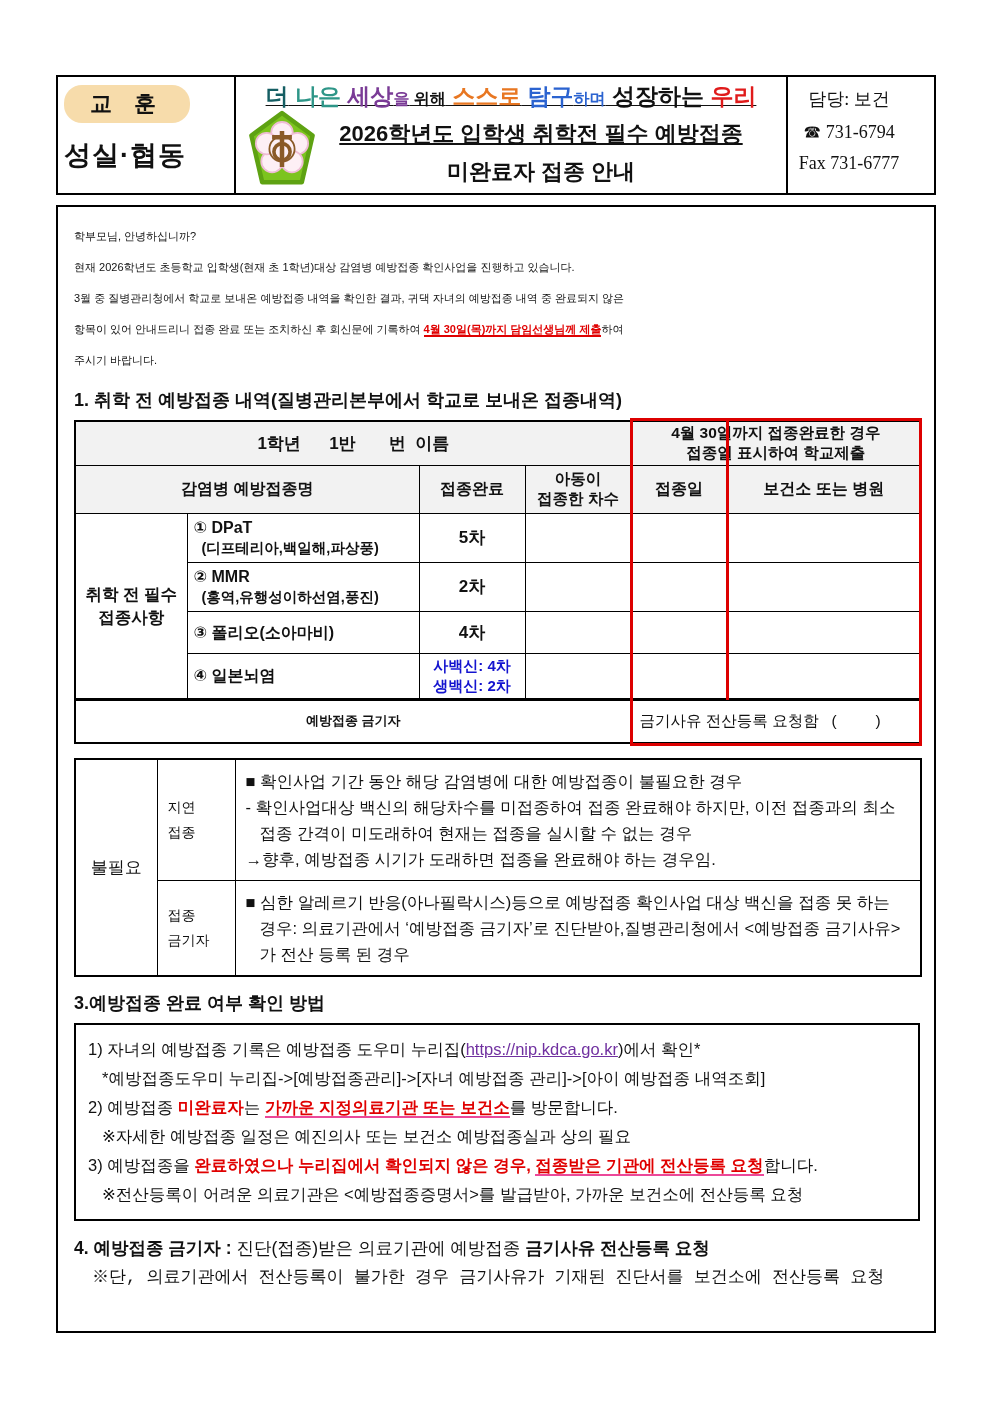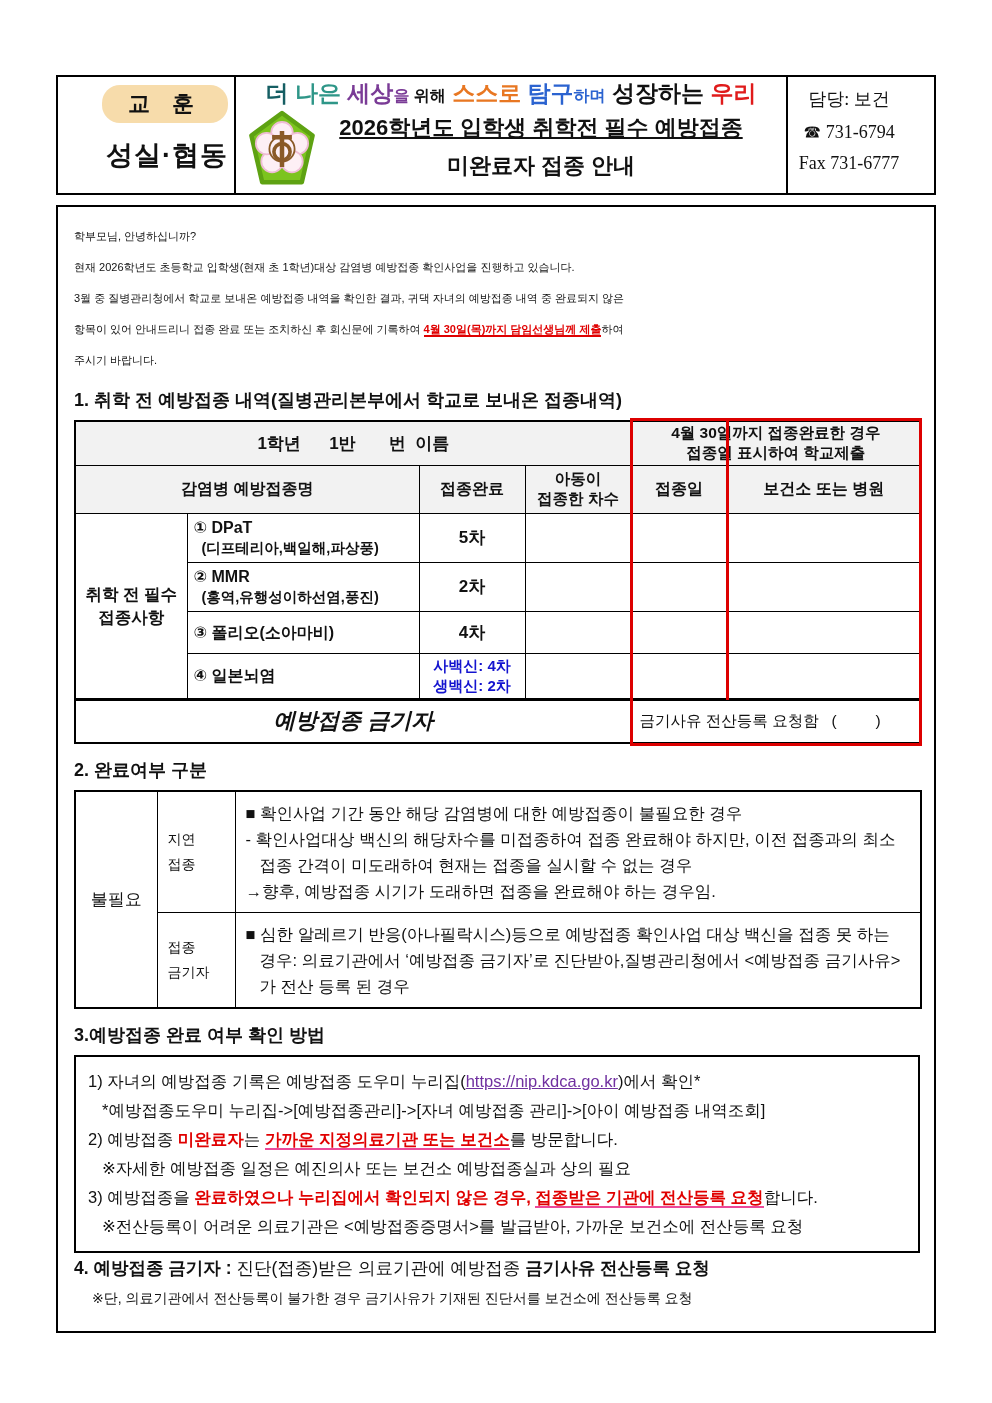--- a/index.html
+++ b/index.html
@@ -7,28 +7,28 @@
   body { font-family:"Liberation Sans","DejaVu Sans",sans-serif; color:#111; }
   #page {
     position:relative; width:992px; height:1403px; background:#fff;
     margin:0 auto; overflow:hidden; padding:75px 56px 0 56px;
   }
 
   
   .hdr { display:flex; border:2px solid #000; width:880px; }
   .hdr-cell { border-right:2px solid #000; }
   .hdr-cell:last-child { border-right:none; }
-  .hdr-left { width:178px; padding:8px 6px; text-align:right; }
+  .hdr-left { width:178px; padding:8px 6px; text-align:left; }
   .motto-pill {
     display:inline-block; background:#f7dcab; border-radius:18px;
     padding:4px 26px; font-size:22px; font-weight:bold; letter-spacing:8px;
   }
   .motto { margin-top:14px; font-size:27px; font-weight:bold; letter-spacing:1px; }
   .hdr-mid { position:relative; width:552px; padding:4px 6px 6px 6px; text-align:center; }
-  .slogan { white-space:nowrap; font-weight:bold; line-height:24px; }
+  .slogan { white-space:nowrap; font-weight:bold; line-height:30px;text-decoration:underline; }
   .sg { font-weight:bold; }
   .big { font-size:23px; } .sm { font-size:16px; }
   .c-dkteal{color:#155e63} .c-teal{color:#2e9688} .c-purple{color:#7a3b96}
   .c-orange{color:#e87722} .c-blue{color:#2b63d0} .c-red{color:#e01b1b} .c-blk{color:#111}
   .hdr-title1 { margin-top:5px; font-size:22px; font-weight:bold; padding-left:60px;text-decoration:underline; }
   .hdr-title2 { margin-top:8px; font-size:22px; font-weight:bold; padding-left:60px; }
   .logo-wrap { position:absolute; left:10px; top:32px; }
   .hdr-right { width:122px; padding:10px 4px; text-align:center;
     font-family:"Liberation Serif","DejaVu Serif",serif; font-size:18px; }
   .hdr-right div { margin-bottom:9px; white-space:nowrap; }
@@ -47,45 +47,45 @@
   table.t1 td { border:1px solid #000; text-align:center; vertical-align:middle; font-size:16px; overflow:hidden; }
   .t1 .hrow td { background:#f2f2f2; font-weight:bold; }
   .t1 .studentrow { white-space:pre-wrap; font-size:17px; }
   .t1 .note { font-size:15.5px; line-height:20px; }
   .t1 .cat { font-weight:bold; font-size:16.5px; line-height:23px; }
   .t1 .vname { text-align:left; padding:3px 6px; font-weight:bold; line-height:21px; }
   .t1 .vsub { font-size:14.5px; padding-left:8px; font-weight:bold; }
   .t1 .dose { font-weight:bold; font-size:17px; }
   .t1 .bluedose { color:#1414cf; font-weight:bold; font-size:15px; line-height:20px; }
   .t1 .exemptrow td { border-top:3px solid #000; }
-  .t1 .exempt-label { font-weight:bold; font-size:22px;font-style:italic; }
+  .t1 .exempt-label { font-weight:bold; font-size:13px; }
   .t1 .exempt-val { text-align:left; padding-left:8px; white-space:pre-wrap; font-size:15.5px; }
   .redframe { position:absolute; left:556px; top:-2px; width:292px; height:calc(100% + 4px);
     border:3px solid #dd0000; pointer-events:none; }
   .reddivider { position:absolute; left:652px; top:0; bottom:44px; width:3px;
     background:#dd0000; pointer-events:none; }
 
   
   table.t2 { border-collapse:collapse; table-layout:fixed; width:846px; border:2px solid #000; margin-bottom:14px; }
   table.t2 td { border:1px solid #000; vertical-align:middle; font-size:16.5px; }
   .t2 .c1 { text-align:center; font-size:17px; }
   .t2 .c2 { padding-left:10px; line-height:25px; font-size:14px; }
   .t2 .content { padding:8px 10px; line-height:26px; }
   .ind { padding-left:14px; }
 
   
-  .s3box { width:846px; border:2px solid #000; padding:10px 12px; font-size:16.5px; line-height:29px; }
+  .s3box { width:846px; border:2px solid #000; padding:10px 12px; font-size:16.5px; line-height:29px; margin-bottom:12px; }
   .redb { color:#e00000; font-weight:bold; }
   .redbu { color:#e00000; font-weight:bold; border-bottom:2px solid #ec4899; }
   .linkp { color:#7030a0; text-decoration:underline; cursor:pointer; }
 
   
   .s4 { font-size:17.5px; line-height:30px; }
   .s4 .b { font-weight:bold; }
-  .s4-sub { font-size:14px; padding-left:18px; line-height:30px; }
+  .s4-sub { font-size:17px; padding-left:18px; line-height:30px;font-family:Liberation Mono, monospace; }
 </style>
 </head>
 <body>
 
 <div id="page">
 
   <div class="hdr">
     <div class="hdr-cell hdr-left">
       <div class="motto-pill">교 훈</div>
       <div class="motto">성실·협동</div>
@@ -209,21 +209,20 @@
         <tr class="exemptrow" style="height:44px">
           <td colspan="4" class="exempt-label">예방접종 금기자</td>
           <td colspan="2" class="exempt-val">금기사유 전산등록 요청함   (         )</td>
         </tr>
       </tbody>
         </table>
       <div class="redframe"></div>
       <div class="reddivider"></div>
     </div>
 
-    <div class="sec-title">2. 완료여부 구분</div>
 
     <table class="t2">
       <colgroup>
           <col style="width:82px">
           <col style="width:78px">
           <col style="width:686px">
         </colgroup>
       <tbody>
           <tr>
         <td rowspan="2" class="c1">불필요</td>

